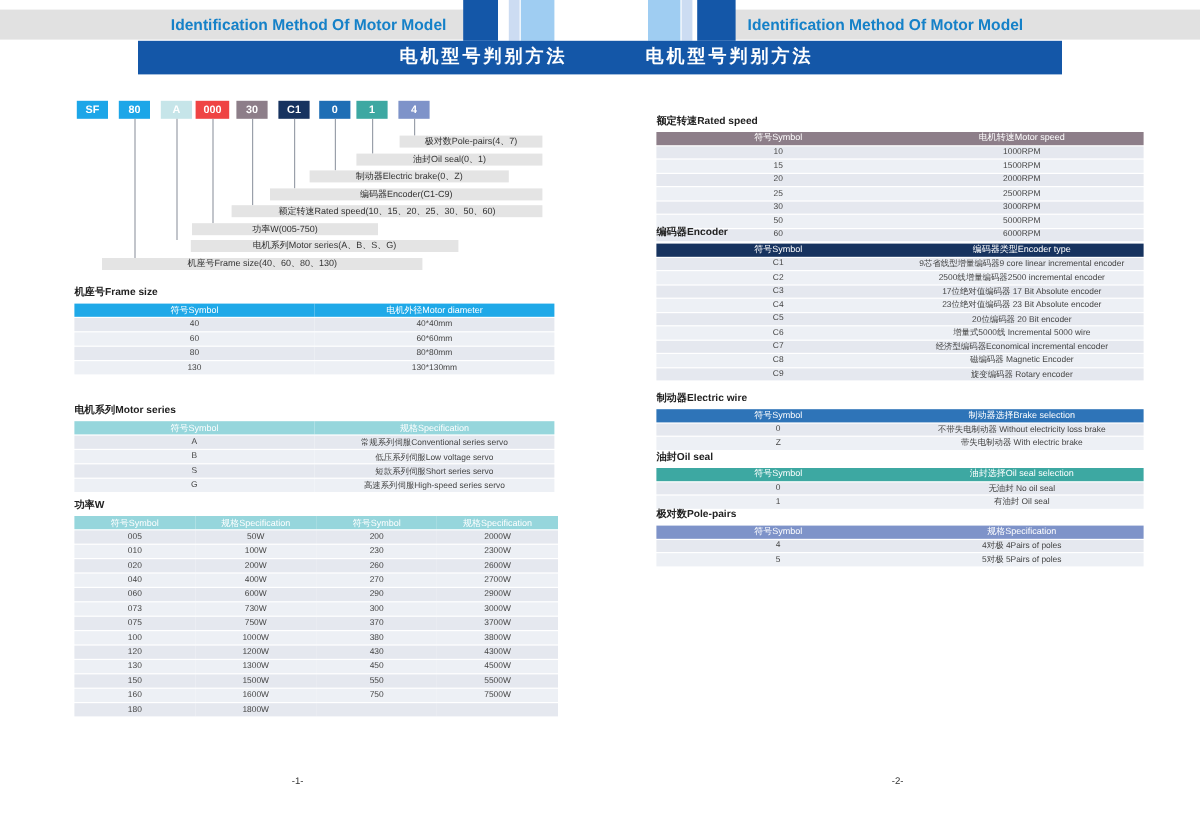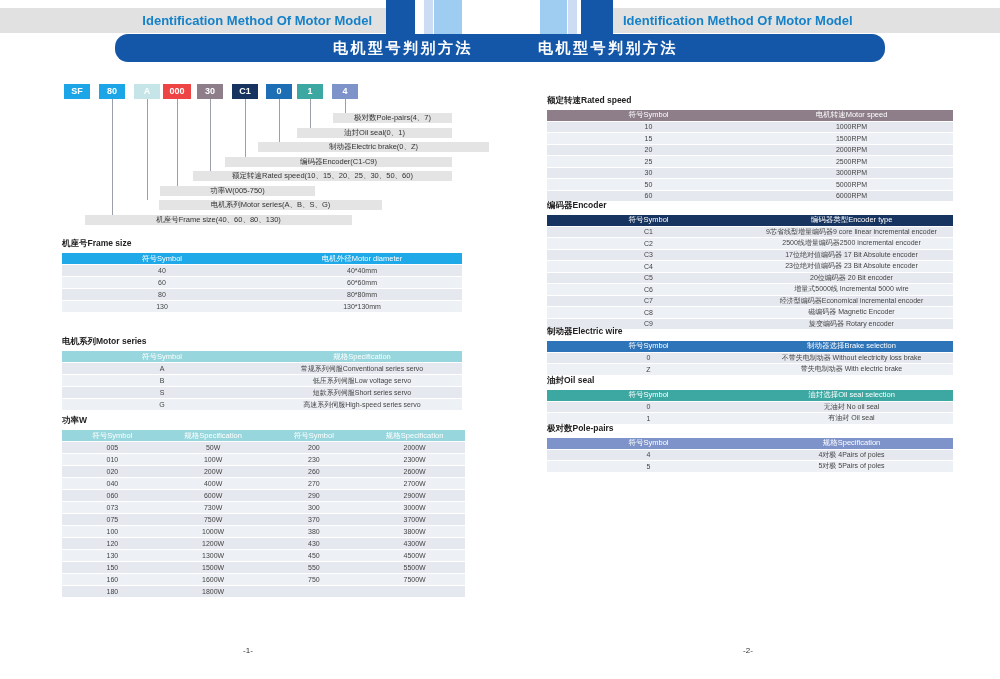--- a/index.html
+++ b/index.html
@@ -7,21 +7,21 @@
   .page{position:relative;width:1000px;height:679px;background:#fff;overflow:hidden;}
 
   
   .topbar{position:absolute;top:8px;height:25px;background:#e1e1e1;}
   .topbar-l{left:0;width:390px;text-align:right;}
   .topbar-r{left:610px;width:390px;text-align:left;}
   .topbar-text{display:inline-block;line-height:25px;font-size:13px;font-weight:bold;color:#1581c8;}
   .topbar-l .topbar-text{padding-right:18px;}
   .topbar-r .topbar-text{padding-left:13px;}
   .accent{position:absolute;top:0;height:34px;}
-  .banner{position:absolute;left:115px;top:34px;width:770px;height:28px;border-radius:13px;}
+  .banner{position:absolute;left:115px;top:34px;width:770px;height:28px;}
   .banner-cn{position:absolute;top:0;line-height:28px;color:#fff;font-size:15px;font-weight:bold;letter-spacing:2.5px;white-space:nowrap;}
   .banner-cn-l{left:218px;}
   .banner-cn-r{left:423px;}
 
   
   .mbox{position:absolute;top:84px;width:26px;height:15px;color:#fff;font-size:9px;font-weight:bold;text-align:center;line-height:15px;}
   .cline{position:absolute;width:1px;background:#9aa0aa;}
   .cbar{position:absolute;height:10px;background:#e4e4e4;font-size:7.5px;color:#333;text-align:center;line-height:10px;white-space:nowrap;overflow:hidden;}
 
   
@@ -74,21 +74,21 @@
   <div class="cline" style="left:147px;top:99px;height:101px;"></div>
   <div class="cline" style="left:177px;top:99px;height:87px;"></div>
   <div class="cline" style="left:210px;top:99px;height:72px;"></div>
   <div class="cline" style="left:245px;top:99px;height:58px;"></div>
   <div class="cline" style="left:279px;top:99px;height:43px;"></div>
   <div class="cline" style="left:310px;top:99px;height:29px;"></div>
   <div class="cline" style="left:345px;top:99px;height:14px;"></div>
 
   <div class="cbar" style="left:333px;top:113px;width:119px;">极对数Pole-pairs(4、7)</div>
   <div class="cbar" style="left:297px;top:128px;width:155px;">油封Oil seal(0、1)</div>
-  <div class="cbar" style="left:258px;top:142px;width:231px;">制动器Electric brake(0、Z)</div>
+  <div class="cbar" style="left:258px;top:142px;width:166px;">制动器Electric brake(0、Z)</div>
   <div class="cbar" style="left:225px;top:157px;width:227px;">编码器Encoder(C1-C9)</div>
   <div class="cbar" style="left:193px;top:171px;width:259px;">额定转速Rated speed(10、15、20、25、30、50、60)</div>
   <div class="cbar" style="left:160px;top:186px;width:155px;">功率W(005-750)</div>
   <div class="cbar" style="left:127px;top:200px;width:223px;margin-left:32px;">电机系列Motor series(A、B、S、G)</div>
   <div class="cbar" style="left:85px;top:215px;width:267px;text-align:center;">机座号Frame size(40、60、80、130)</div>
 
   <div class="tblk" style="left:62px;top:238px;width:400px;">
     <div class="ttitle">机座号Frame size</div>
     <table class="dtable">
         <thead>
@@ -277,21 +277,21 @@
             <td>5000RPM</td>
           </tr>
           <tr>
             <td>60</td>
             <td>6000RPM</td>
           </tr>
         </tbody>
       </table>
   </div>
 
-  <div class="tblk" style="left:547px;top:200px;width:406px;">
+  <div class="tblk" style="left:547px;top:188px;width:406px;">
     <div class="ttitle">编码器Encoder</div>
     <table class="dtable compact">
         <thead>
           <tr>
             <th style="background-color: rgb(23, 51, 95);">符号Symbol</th>
             <th style="background-color: rgb(23, 51, 95);">编码器类型Encoder type</th>
           </tr>
         </thead>
         <tbody>
           <tr>

